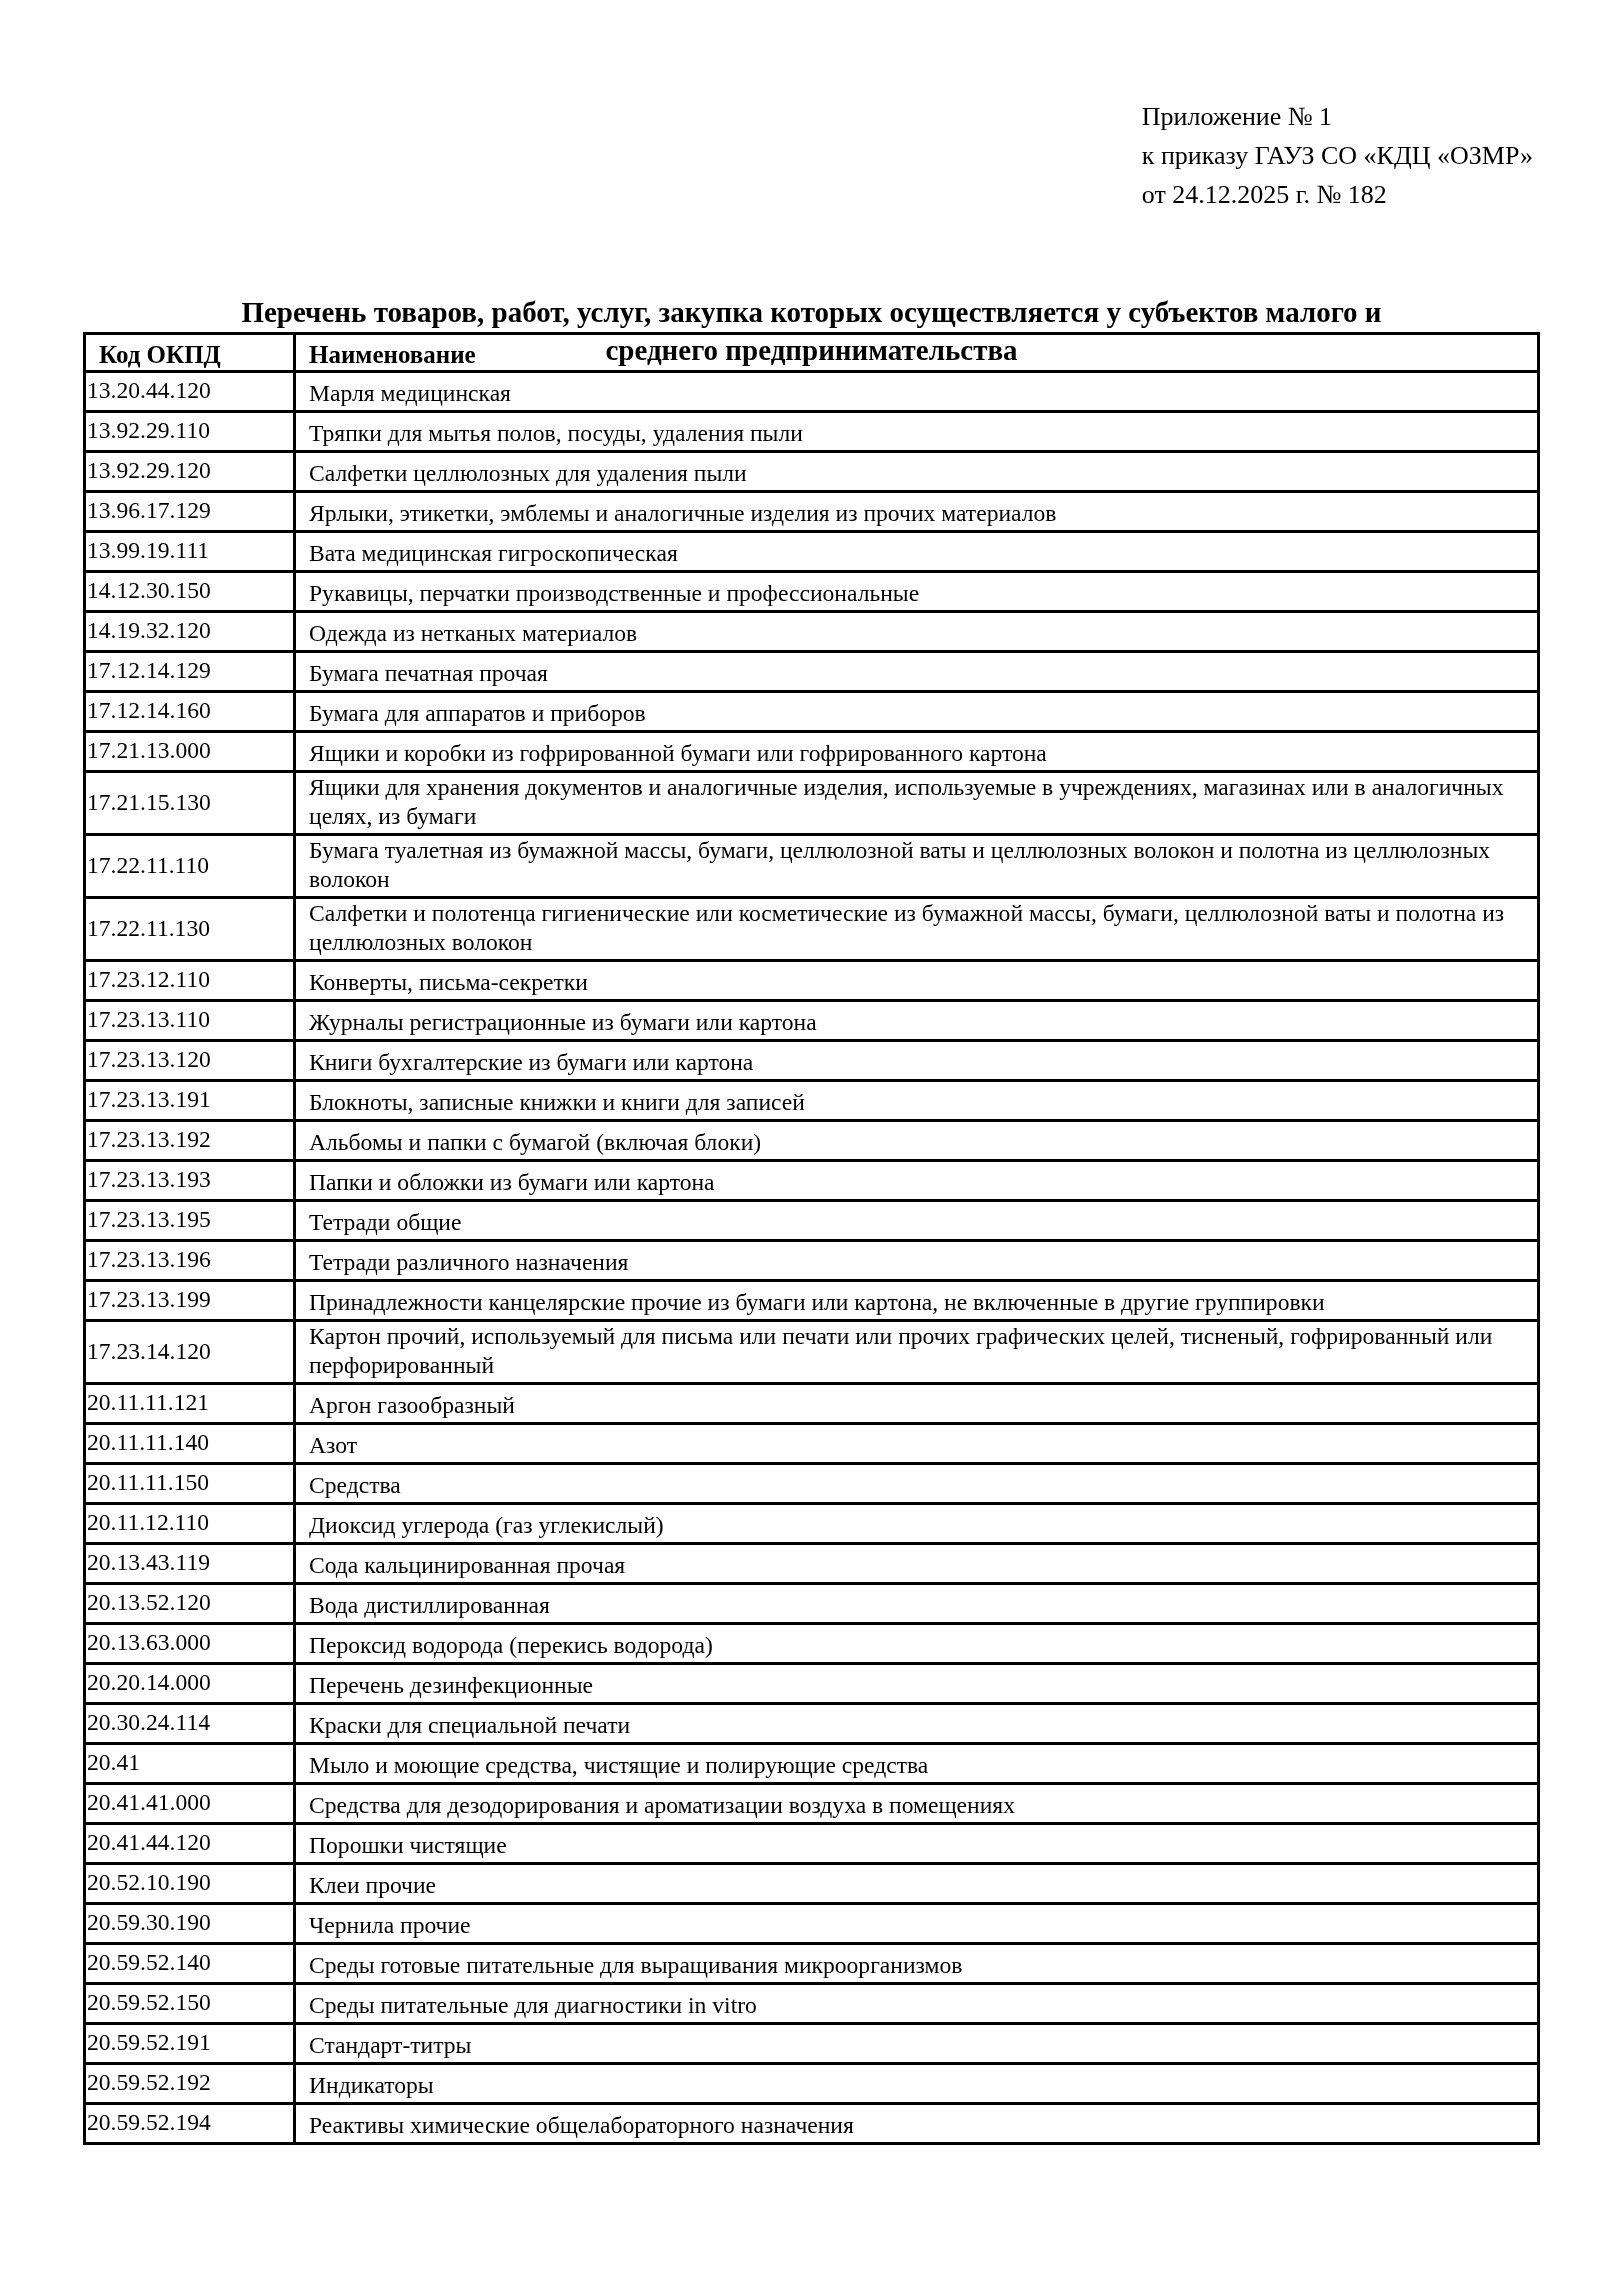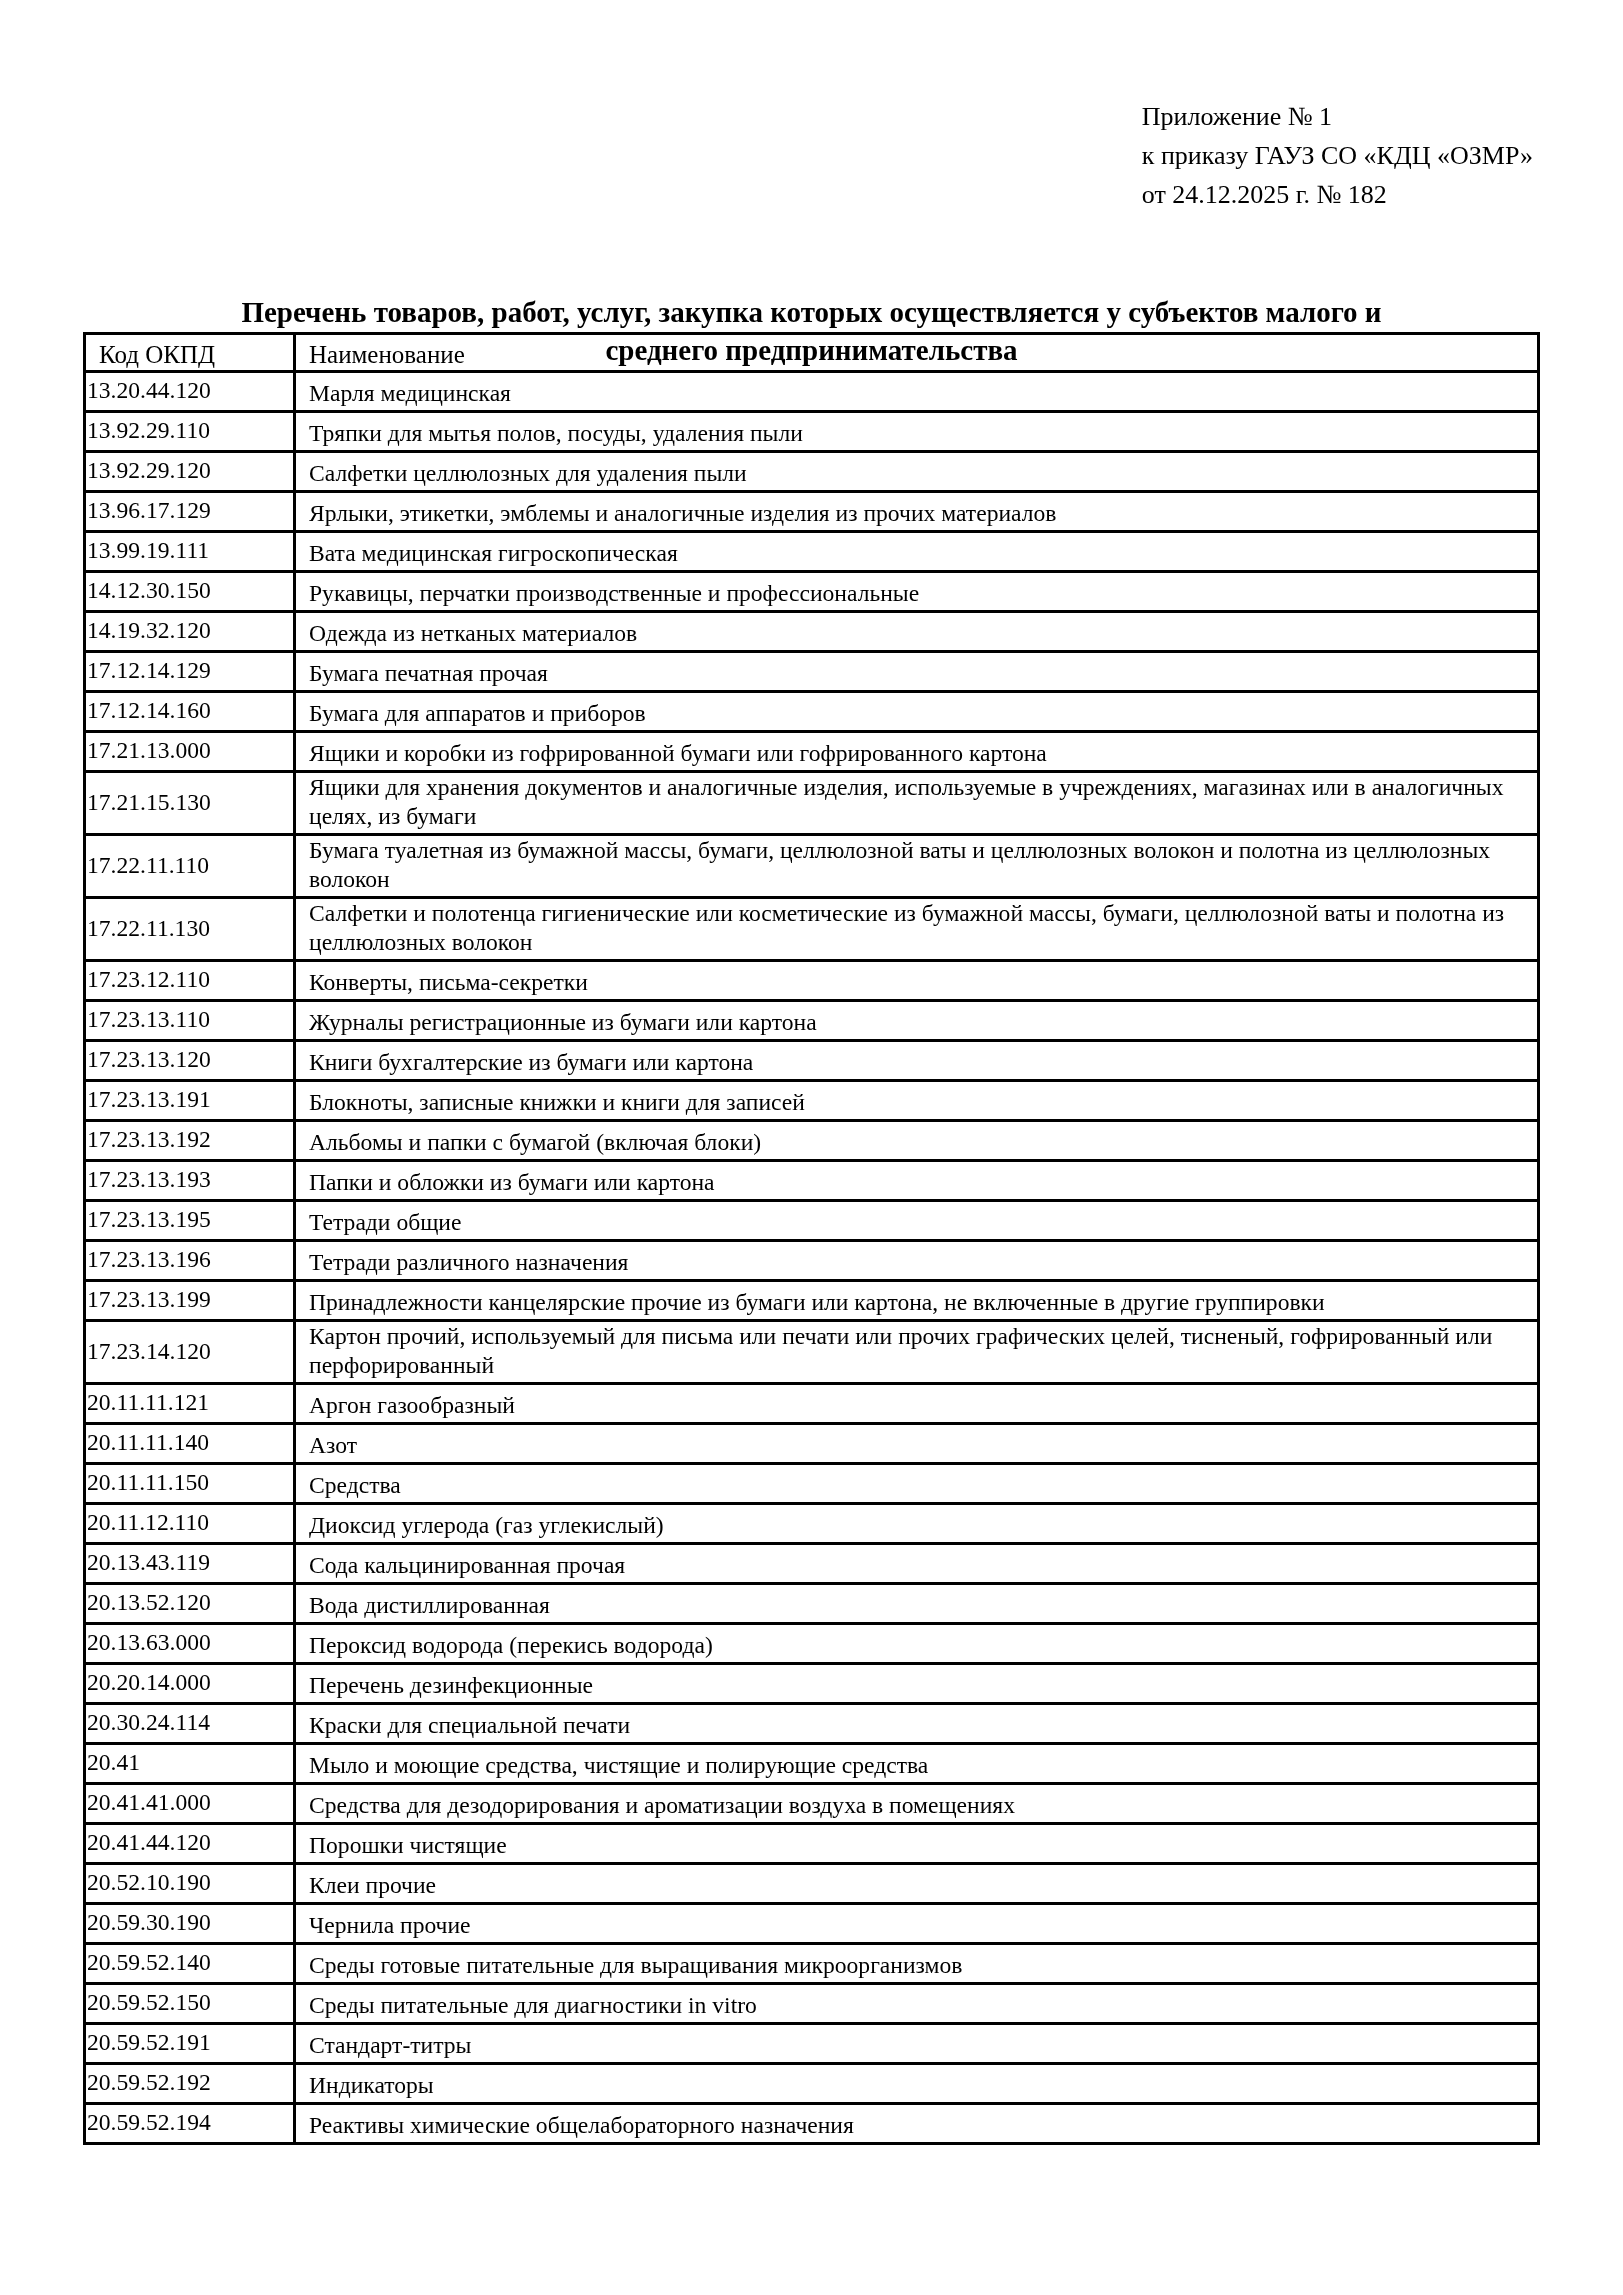--- a/index.html
+++ b/index.html
@@ -6,21 +6,21 @@
   body { width: 1623px; height: 2295px; position: relative; overflow: hidden;
          font-family: "Liberation Serif", "DejaVu Serif", serif; color: #000; }
   .header-block { position: absolute; right: 90px; top: 97px; 
                   font-size: 26px; line-height: 39px; }
   .title { position: absolute; left: 83px; width: 1457px; top: 257px; text-align: center;
            font-weight: bold; font-size: 29px; line-height: 38px; margin-top: 36px; }
   table.list { position: absolute; left: 83px; top: 332px; width: 1457px;
                border-collapse: collapse; table-layout: fixed; font-size: 23.6px; }
   table.list td, table.list th { border: 3.3px solid #000; padding: 0 0 0 13px;
                vertical-align: bottom; text-align: left; }
-  table.list th { font-weight: normal; font-size: 25px; height: 34px; line-height: 29px; padding-bottom: 1.3px; }
+  table.list th { font-weight: bold; font-size: 25px; height: 34px; line-height: 29px; padding-bottom: 1.3px; }
   table.list td { line-height: 29px; padding-bottom: 2px; }
   table.list td.code { vertical-align: middle; padding-left: 1px; }
   tr.single td { height: 35px; }
   tr.double td { height: 58px; }
   col.c1 { width: 210px; }
 </style>
 </head>
 <body>
 
 <div class="header-block">

